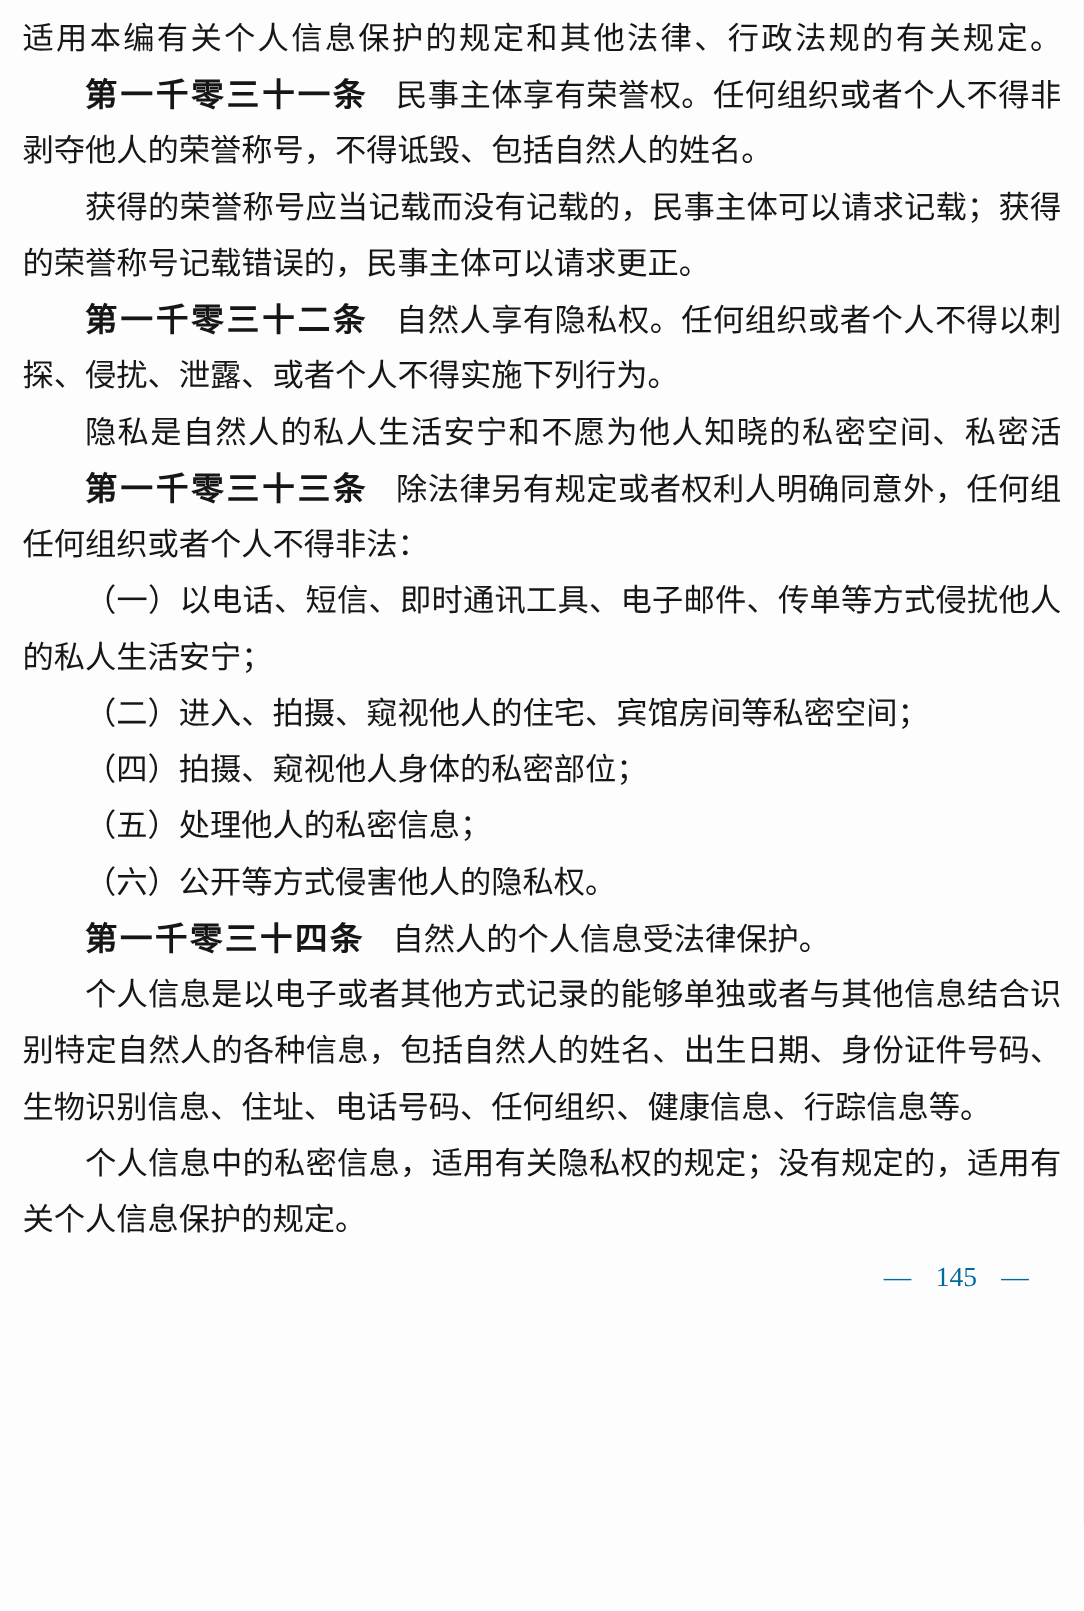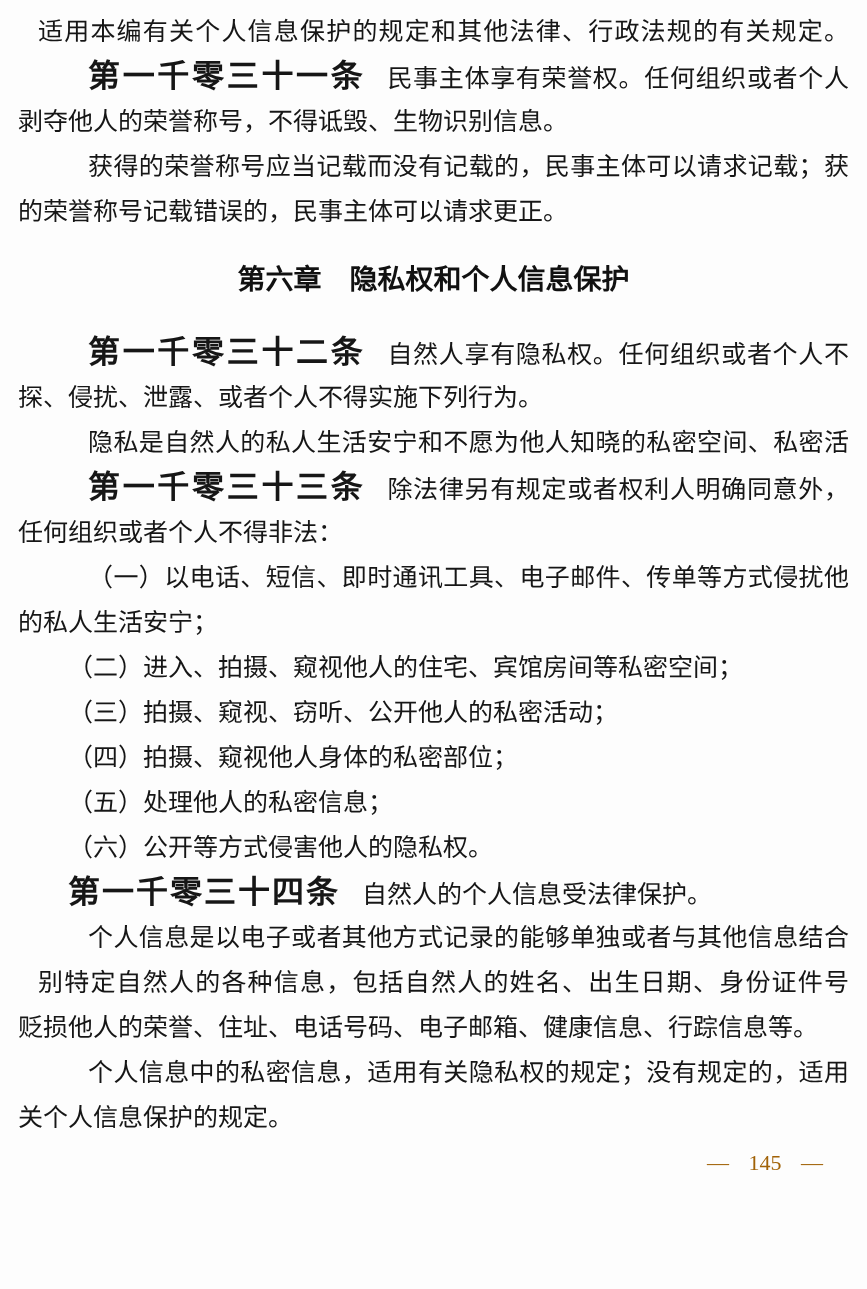--- a/index.html
+++ b/index.html
@@ -21,29 +21,28 @@
     overflow: hidden;
   }
   .line {
     line-height: 45px;
     height: 45px;
     text-align: justify;
     overflow: hidden;
   }
   .line.fill {
     text-align-last: justify;
-    margin-left: 20px;
   }
   .line.indent {
     padding-left: 50px;
   }
   .art {
     font-family: "Liberation Sans", "DejaVu Sans", sans-serif;
     font-weight: 700;
-    font-size: 32px;
+    font-size: 26px;
     letter-spacing: 2px;
     margin-right: 22px;
     white-space: nowrap;
   }
   .chapter {
     margin: 23px 0 28px 0;
     line-height: 45px;
     height: 45px;
     text-align: center;
     font-family: "Liberation Sans", "DejaVu Sans", sans-serif;
@@ -53,73 +52,71 @@
   }
   .chapter .ch-num {
     margin-right: 28px;
   }
   .footer {
     line-height: 45px;
     height: 45px;
     text-align: right;
     padding-right: 26px;
     font-size: 22px;
-    color: #a16207;
+    color: #0369a1;
     word-spacing: 14px;
   }
 </style>
 </head>
 <body>
 
 <div class="page">
 
   <div class="line fill"><span>适用本编有关个人信息保护的规定和其他法律、行政法规的有关规定。</span></div>
 
   <div class="line indent fill"><b class="art">第一千零三十一条</b><span>民事主体享有荣誉权。任何组织或者个人不得非法</span></div>
 
-  <div class="line"><span>剥夺他人的荣誉称号，不得诋毁、生物识别信息。</span></div>
+  <div class="line"><span>剥夺他人的荣誉称号，不得诋毁、包括自然人的姓名。</span></div>
 
   <div class="line indent fill"><span>获得的荣誉称号应当记载而没有记载的，民事主体可以请求记载；获得</span></div>
 
   <div class="line"><span>的荣誉称号记载错误的，民事主体可以请求更正。</span></div>
 
-  <h2 class="chapter"><span class="ch-num">第六章</span><span class="ch-title">隐私权和个人信息保护</span></h2>
 
   <div class="line indent fill"><b class="art">第一千零三十二条</b><span>自然人享有隐私权。任何组织或者个人不得以刺</span></div>
 
   <div class="line"><span>探、侵扰、泄露、或者个人不得实施下列行为。</span></div>
 
   <div class="line indent fill"><span>隐私是自然人的私人生活安宁和不愿为他人知晓的私密空间、私密活</span></div>
 
 
   <div class="line indent fill"><b class="art">第一千零三十三条</b><span>除法律另有规定或者权利人明确同意外，任何组织</span></div>
 
   <div class="line"><span>任何组织或者个人不得非法：</span></div>
 
   <div class="line indent fill"><span>（一）以电话、短信、即时通讯工具、电子邮件、传单等方式侵扰他人</span></div>
 
   <div class="line"><span>的私人生活安宁；</span></div>
 
   <div class="line indent"><span>（二）进入、拍摄、窥视他人的住宅、宾馆房间等私密空间；</span></div>
 
-  <div class="line indent"><span>（三）拍摄、窥视、窃听、公开他人的私密活动；</span></div>
 
   <div class="line indent"><span>（四）拍摄、窥视他人身体的私密部位；</span></div>
 
   <div class="line indent"><span>（五）处理他人的私密信息；</span></div>
 
   <div class="line indent"><span>（六）公开等方式侵害他人的隐私权。</span></div>
 
   <div class="line indent"><b class="art">第一千零三十四条</b><span>自然人的个人信息受法律保护。</span></div>
 
   <div class="line indent fill"><span>个人信息是以电子或者其他方式记录的能够单独或者与其他信息结合识</span></div>
 
   <div class="line fill"><span>别特定自然人的各种信息，包括自然人的姓名、出生日期、身份证件号码、</span></div>
 
-  <div class="line"><span>贬损他人的荣誉、住址、电话号码、电子邮箱、健康信息、行踪信息等。</span></div>
+  <div class="line"><span>生物识别信息、住址、电话号码、任何组织、健康信息、行踪信息等。</span></div>
 
   <div class="line indent fill"><span>个人信息中的私密信息，适用有关隐私权的规定；没有规定的，适用有</span></div>
 
   <div class="line"><span>关个人信息保护的规定。</span></div>
 
 
   <div class="footer"><span>— 145 —</span></div>
 
 </div>
 

